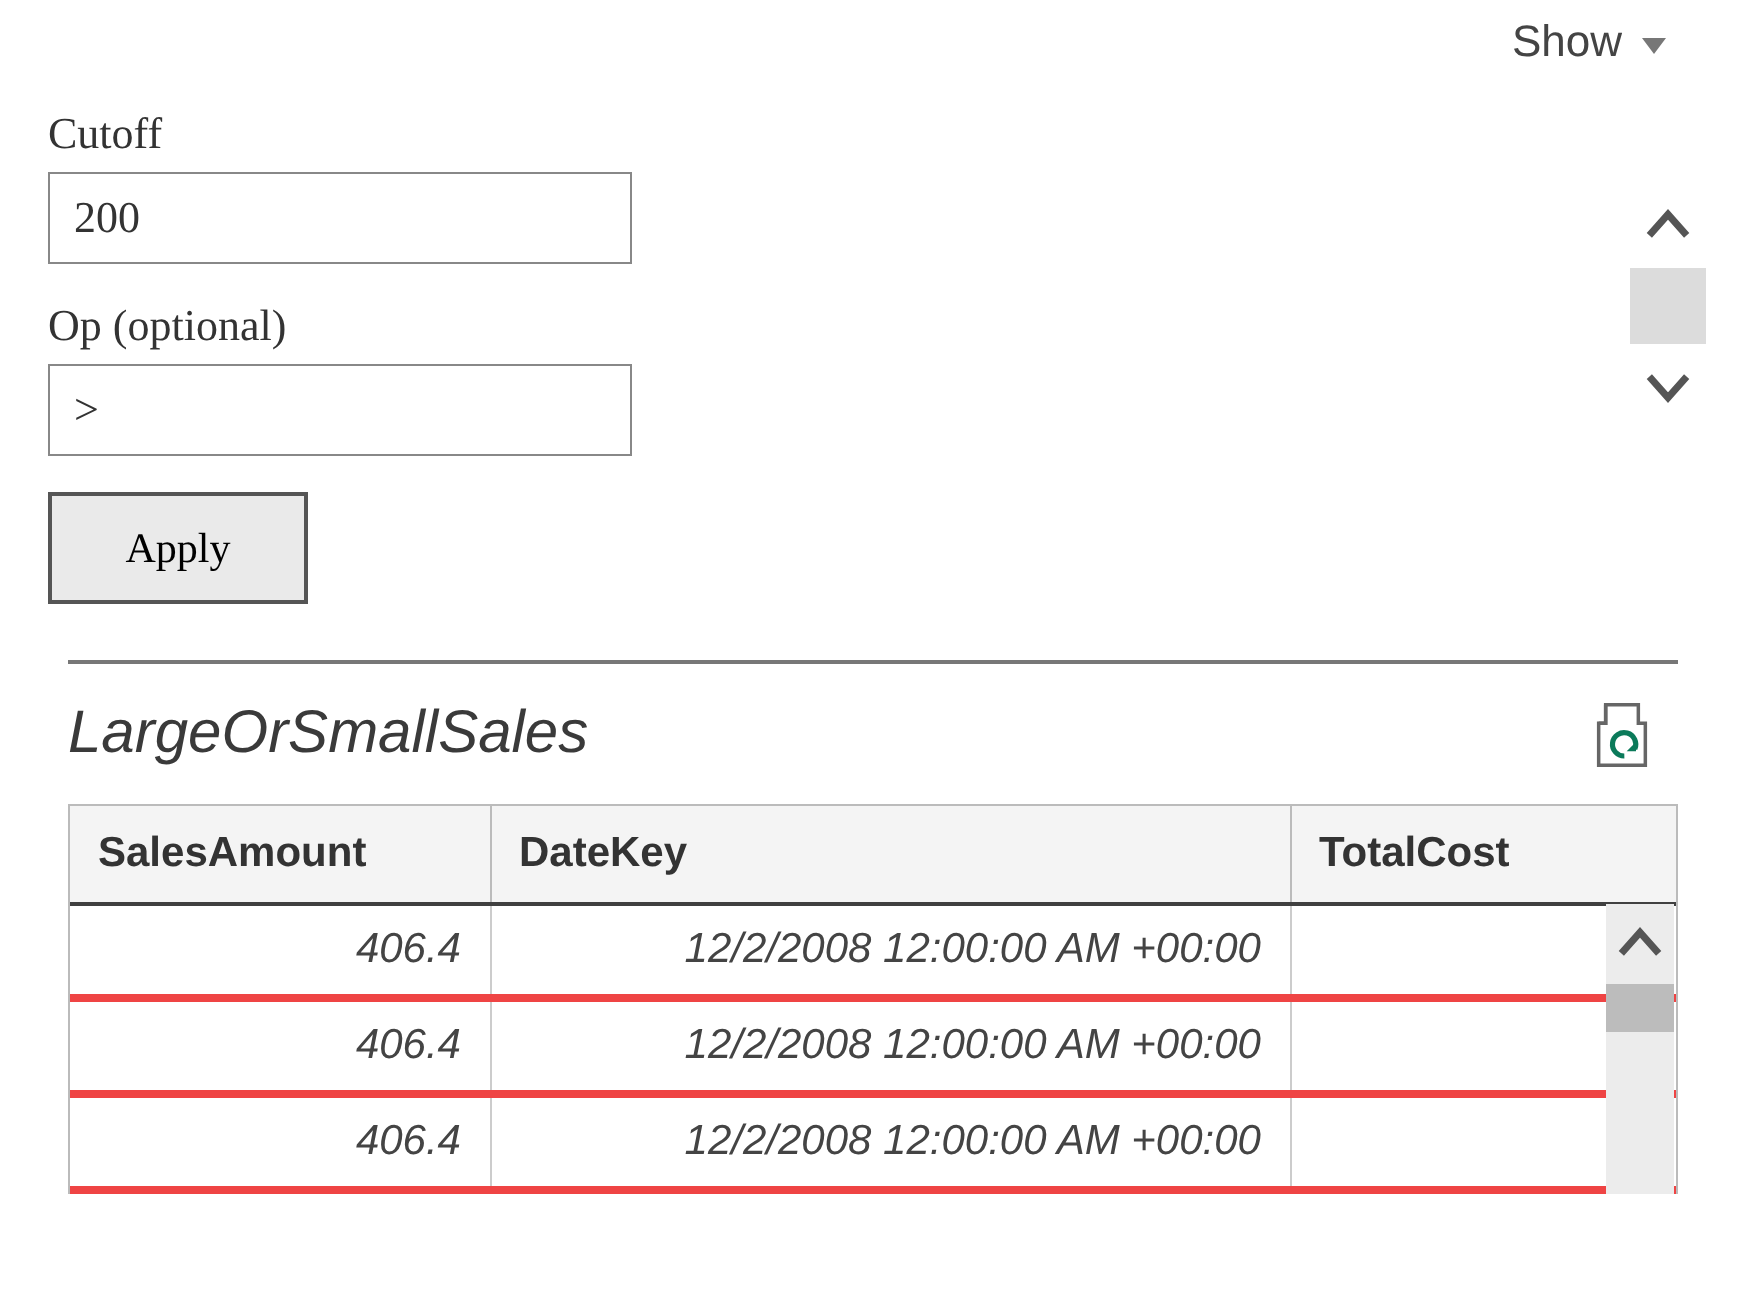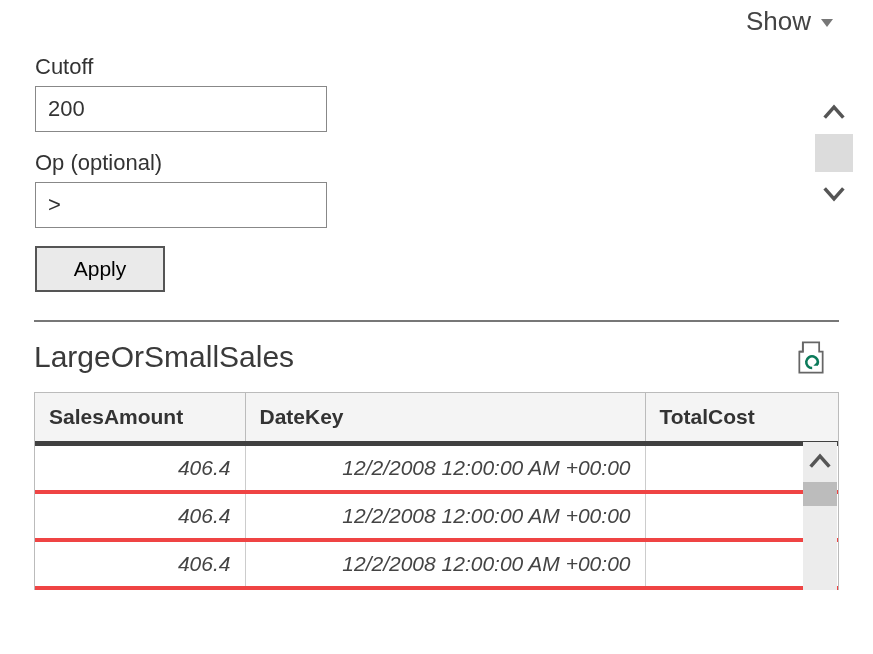--- a/index.html
+++ b/index.html
@@ -16,34 +16,35 @@
       display: flex;
       justify-content: flex-end;
       align-items: center;
       padding: 6px 40px 0 0;
       height: 36px;
     }
     .show-btn {
       display: inline-flex;
       align-items: center;
       gap: 10px;
-      font-size: 26px;
+      font-size: 22px;
       color: #444;
       cursor: pointer;
     }
     .show-btn .tri {
       width: 0; height: 0;
       border-left: 6px solid transparent;
       border-right: 6px solid transparent;
       border-top: 8px solid #777;
       margin-top: 3px;
     }
     .params {
-      padding: 18px 40px 0 35px;
+      padding: 18px 40px 0 24px;
       position: relative;
+      font-family: Liberation Serif, serif;
     }
     .field-label {
       font-size: 22px;
       color: #333;
       margin-bottom: 6px;
     }
     .text-input {
       width: 292px;
       height: 46px;
       border: 1px solid #888;
@@ -51,21 +52,21 @@
       font-size: 22px;
       font-family: inherit;
       color: #333;
       outline: none;
       background: #fff;
     }
     .field { margin-bottom: 18px; }
     .btn-row { display: flex; gap: 26px; margin-top: 12px; }
     .btn {
       width: 130px;
-      height: 46px;
+      height: 56px;
       border: 2px solid #555;
       background: #fff;
       font-size: 21px;
       font-family: inherit;
       cursor: pointer;
     }
     .btn.primary { background: #eaeaea; }
     .side-scroll {
       position: absolute;
       right: 20px;
@@ -90,20 +91,21 @@
       margin: 28px 34px 18px 34px;
       border: none;
       border-top: 2px solid #777;
     }
     .result-header {
       display: flex;
       justify-content: space-between;
       align-items: flex-end;
       padding: 0 48px 0 34px;
       margin-bottom: 18px;
+      font-style: italic;
     }
     .result-title {
       font-size: 30px;
       font-weight: 400;
       color: #3a3a3a;
     }
     .refresh-icon { width: 28px; height: 34px; cursor: pointer; }
     .table-wrap {
       margin: 0 34px;
       position: relative;
@@ -115,21 +117,21 @@
       border-collapse: collapse;
       table-layout: fixed;
     }
     th {
       text-align: left;
       font-weight: 700;
       font-size: 21px;
       color: #333;
       background: #f4f4f4;
       padding: 12px 14px;
-      border-bottom: 5px solid #404040;
+      border-bottom: 2px solid #404040;
       border-right: 1px solid #bbb;
     }
     th:last-child { border-right: none; }
     td {
       font-size: 21px;
       font-style: italic;
       color: #444;
       text-align: right;
       padding: 10px 14px;
       border-bottom: 4px solid #ef4444;

